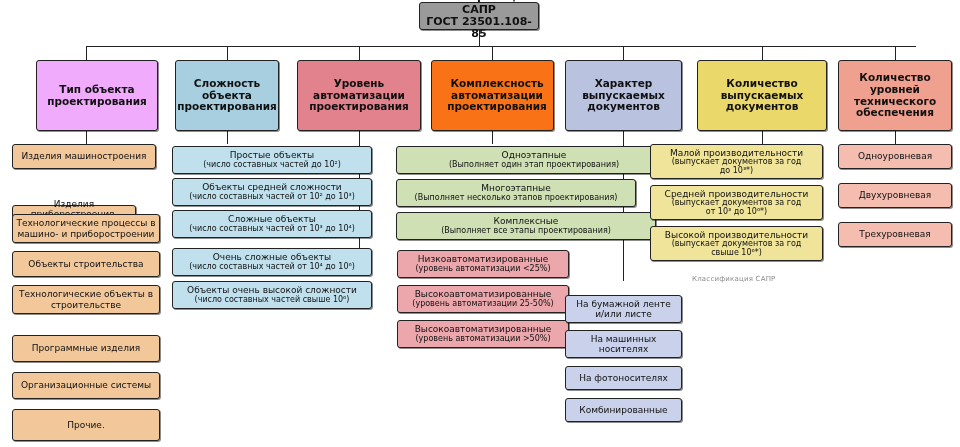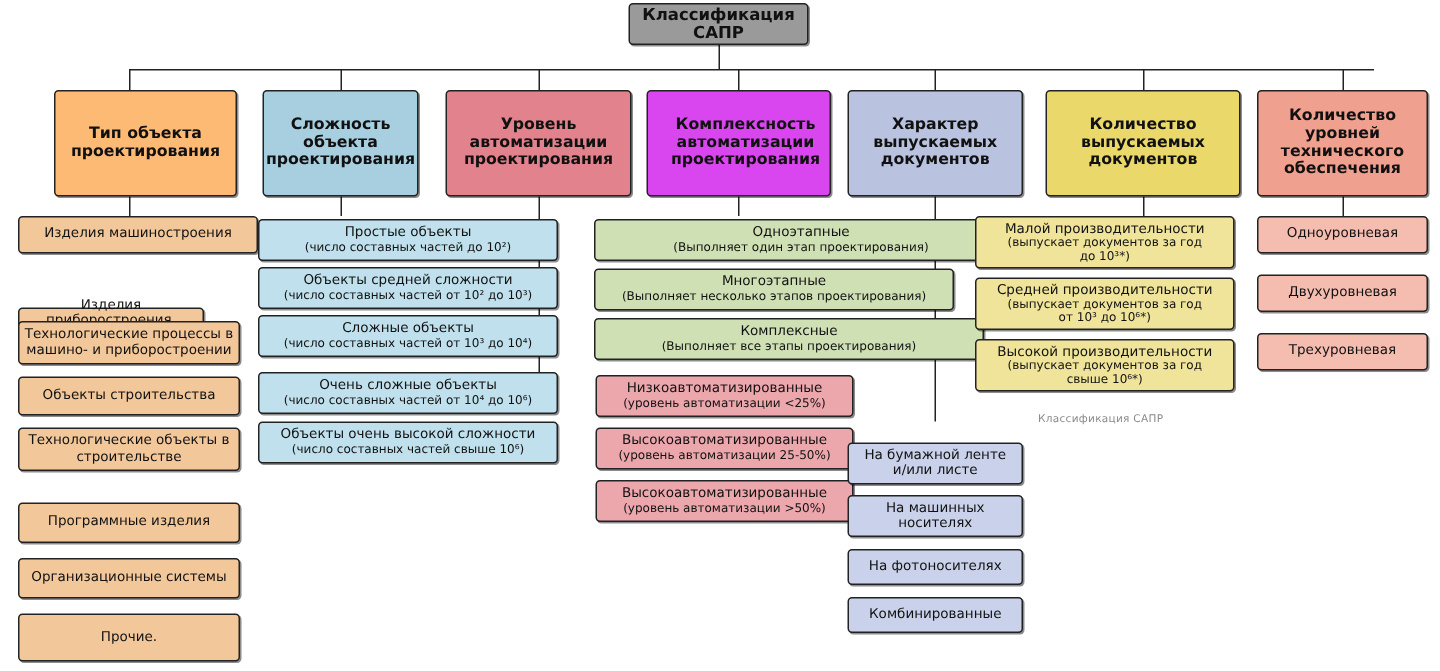--- a/index.html
+++ b/index.html
@@ -28,27 +28,27 @@
   .title{
     background:#9a9a9a;
     color:#111;
     font-size:11px;
     font-weight:bold;
   }
   .cat{ font-size:10.5px; font-weight:bold; }
   .leaf{ font-size:9px; }
   .leaf .sub{ font-size:8px; font-weight:normal; }
   .leaf .main{ font-weight:normal; }
-  .c-orange{ background:#fdba74; }
+  .c-orange{ background:#f0abfc; }
   .c-orange2{ background:#f2c79a; }
   .c-blue{ background:#a8cfe0; }
   .c-blue2{ background:#bfe0ec; }
   .c-pink{ background:#e1828c; }
   .c-pink2{ background:#eca7ad; }
-  .c-green{ background:#d946ef;padding-left:12px; }
+  .c-green{ background:#f97316;padding-left:12px; }
   .c-green2{ background:#cfe0b4; }
   .c-lav{ background:#b9c3e0; }
   .c-lav2{ background:#c9d2ea; }
   .c-yellow{ background:#ead86b; }
   .c-yellow2{ background:#efe49a; }
   .c-salmon{ background:#f0a08f; }
   .c-salmon2{ background:#f4bdb0; }
   .line{ position:absolute; background:#222; }
   .hline{ height:1px; }
   .vline{ width:1px; }
@@ -76,20 +76,21 @@
 <div class="line vline" style="left:86px;top:131px;height:13px;"></div>
 <div class="line vline" style="left:227px;top:131px;height:13px;"></div>
 <div class="line vline" style="left:359px;top:131px;height:119px;"></div>
 <div class="line vline" style="left:492px;top:131px;height:13px;"></div>
 <div class="line vline" style="left:623px;top:131px;height:150px;"></div>
 <div class="line vline" style="left:762px;top:131px;height:13px;"></div>
 <div class="line vline" style="left:895px;top:131px;height:13px;"></div>
 
 <div class="node title" style="left:419px;top:2px;width:120px;height:28px;">
   <span>Классификация САПР</span>
+  <span>ГОСТ 23501.108-85</span>
 </div>
 
 <div class="node cat c-orange" style="left:36px;top:60px;width:122px;height:71px;">
   <span style="white-space:pre-line;">Тип объекта
 проектирования</span>
 </div>
 <div class="node cat c-blue" style="left:175px;top:60px;width:104px;height:71px;">
   <span style="white-space:pre-line;">Сложность
 объекта
 проектирования</span>
@@ -114,21 +115,21 @@
 выпускаемых
 документов</span>
 </div>
 <div class="node cat c-salmon" style="left:838px;top:60px;width:114px;height:71px;">
   <span style="white-space:pre-line;">Количество
 уровней
 технического
 обеспечения</span>
 </div>
 
-<div class="node leaf c-orange2" style="left:12px;top:144px;width:160px;height:25px;">
+<div class="node leaf c-orange2" style="left:12px;top:144px;width:144px;height:25px;">
   <span class="main" style="white-space:pre-line;">Изделия машиностроения</span>
 </div>
 <div class="node leaf c-orange2" style="left:12px;top:177px;width:124px;height:29px;margin-top:28px;">
   <span class="main" style="white-space:pre-line;">Изделия приборостроения,
 включая радиоэлектронику</span>
 </div>
 <div class="node leaf c-orange2" style="left:12px;top:214px;width:148px;height:29px;">
   <span class="main" style="white-space:pre-line;">Технологические процессы в
 машино- и приборостроении</span>
 </div>

